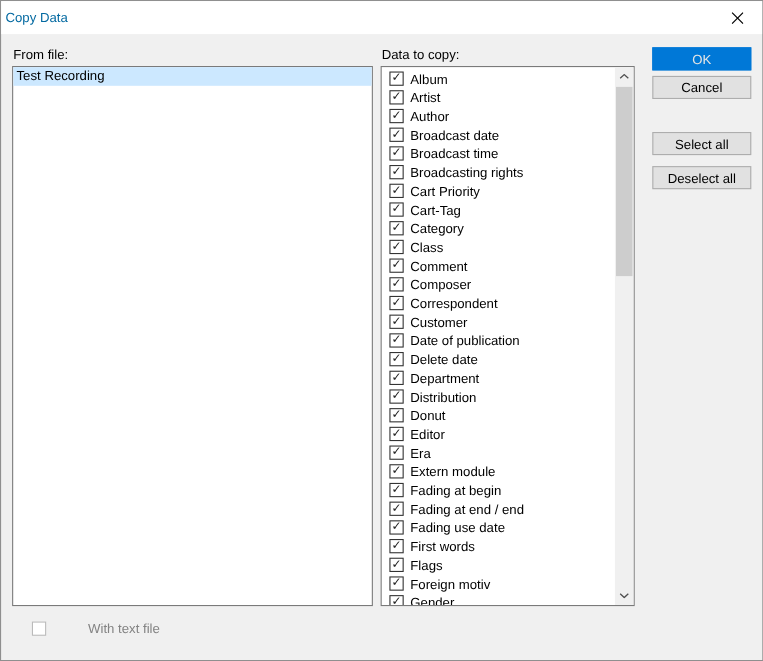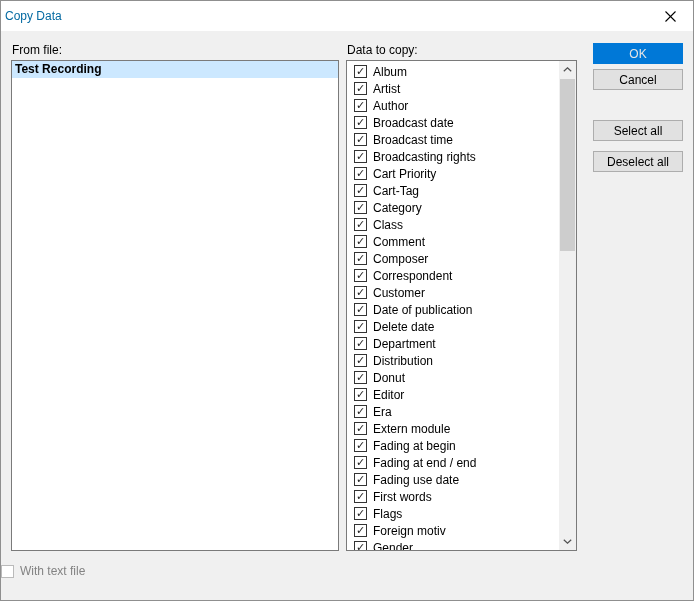--- a/index.html
+++ b/index.html
@@ -27,21 +27,21 @@
     display: flex; align-items: center; justify-content: center;
     cursor: default;
   }
   .label { position: absolute; font-size: 12px; color: #000; }
   .listbox {
     position: absolute;
     background: #ffffff;
     border: 1px solid #7a7a7a;
     overflow: hidden;
   }
-  #from-list { left: 10px; top: 59px; width: 328px; height: 491px; font-weight: bold; }
+  #from-list { left: 10px; top: 59px; width: 328px; height: 491px; }
   #data-list-wrap { left: 345px; top: 59px; width: 231px; height: 491px; }
   .entry-item {
     height: 17px; line-height: 17px;
     padding-left: 3px;
     background: #cce8ff;
   }
   .rows {
     position: absolute; left: 0; top: 0; right: 17px; bottom: 0;
     padding-top: 2px;
     overflow: hidden;
@@ -83,22 +83,22 @@
     display: flex; align-items: center; justify-content: center;
     cursor: default;
   }
   .btn.default { background: #0078d7; border-color: #0078d7; color: #e5e5e5; }
   #btn-ok { top: 42px; }
   #btn-cancel { top: 68px; }
   #btn-selectall { top: 119px; }
   #btn-deselectall { top: 150px; }
   
   .footer-check {
-    position: absolute; left: 0; top: 563px;
-    display: flex; align-items: center;
+    position: absolute; left: 28px; top: 563px;
+    display: flex; align-items: center; gap: 32px;
   }
   .footer-check .box {
     width: 13px; height: 13px;
     border: 1px solid #bababa;
     background: #ffffff;
     flex: none;
   }
   .footer-check .txt { margin-left: 6px; color: #838383; }
   svg { display: block; }
 </style>

